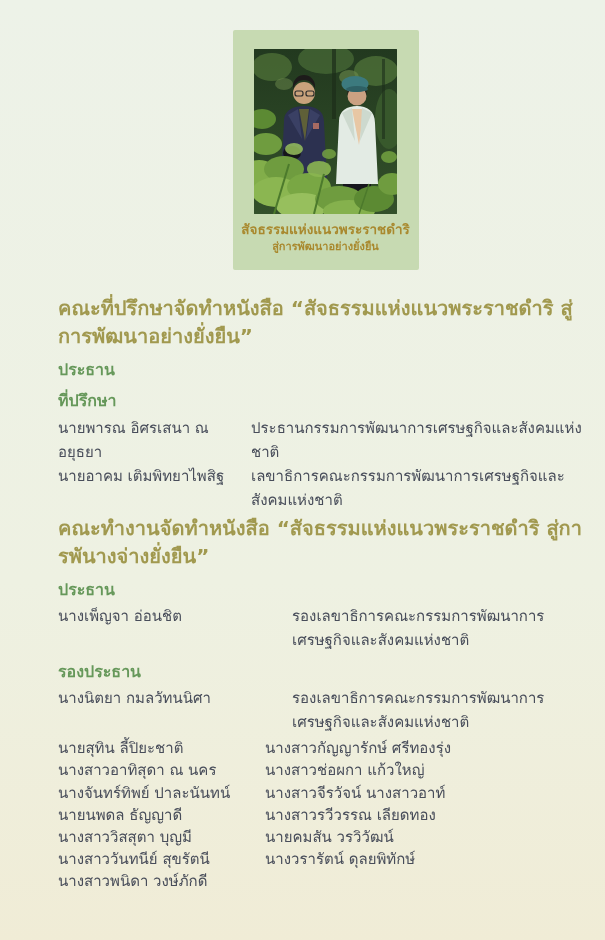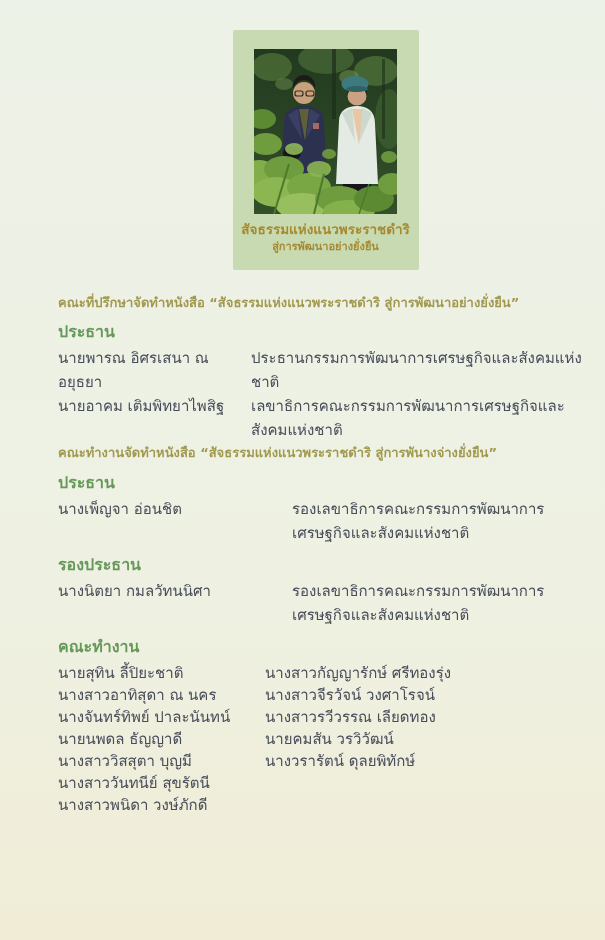--- a/index.html
+++ b/index.html
@@ -30,21 +30,21 @@
     background:#243d20;
     overflow:hidden;
     border-radius:1px;
   }
   .photo-frame svg{display:block;width:100%;height:100%;}
   .caption1{margin-top:7px;font-size:13.5px;font-weight:bold;color:#a9892e;line-height:1.3;}
   .caption2{margin-top:1px;font-size:11px;font-weight:bold;color:#a9892e;line-height:1.3;}
 
   
   .section-heading{
-    font-size:13px;font-weight:bold;color:#a1994f;line-height:1.4;
+    font-size:20px;font-weight:bold;color:#a1994f;line-height:1.4;
   }
   .sh1{margin-top:24px;}
   .sh2{margin-top:2px;}
   .role{
     font-size:16px;font-weight:bold;color:#66985a;
     margin:9px 0 3px 0;line-height:1.4;
   }
   .role.tight{}
 
   
@@ -128,20 +128,21 @@
     <div class="caption1">สัจธรรมแห่งแนวพระราชดำริ</div>
     <div class="caption2">สู่การพัฒนาอย่างยั่งยืน</div>
   </div>
 
   <div class="content">
 
     <div class="section-heading sh1">คณะที่ปรึกษาจัดทำหนังสือ “สัจธรรมแห่งแนวพระราชดำริ สู่การพัฒนาอย่างยั่งยืน”</div>
 
     <div class="role">ประธาน</div>
 
+    <div class="role">ที่ปรึกษา</div>
     <div class="person-row">
       <span class="name">นายพารณ อิศรเสนา ณ อยุธยา</span>
       <span class="title">ประธานกรรมการพัฒนาการเศรษฐกิจและสังคมแห่งชาติ</span>
     </div>
     <div class="person-row">
       <span class="name">นายอาคม เติมพิทยาไพสิฐ</span>
       <span class="title">เลขาธิการคณะกรรมการพัฒนาการเศรษฐกิจและสังคมแห่งชาติ</span>
     </div>
 
     <div class="section-heading sh2">คณะทำงานจัดทำหนังสือ “สัจธรรมแห่งแนวพระราชดำริ สู่การพันางจ่างยั่งยืน”</div>
@@ -151,34 +152,34 @@
       <span class="name">นางเพ็ญจา อ่อนชิต</span>
       <span class="title">รองเลขาธิการคณะกรรมการพัฒนาการเศรษฐกิจและสังคมแห่งชาติ</span>
     </div>
 
     <div class="role tight">รองประธาน</div>
     <div class="person-row wide">
       <span class="name">นางนิตยา กมลวัทนนิศา</span>
       <span class="title">รองเลขาธิการคณะกรรมการพัฒนาการเศรษฐกิจและสังคมแห่งชาติ</span>
     </div>
 
-    <div class="role tight">คณะทำงาน</div>
     <div class="members">
       <div class="mcol1">
         <div>นายสุทิน ลี้ปิยะชาติ</div>
         <div>นางสาวอาทิสุดา ณ นคร</div>
         <div>นางจันทร์ทิพย์ ปาละนันทน์</div>
         <div>นายนพดล ธัญญาดี</div>
         <div>นางสาววิสสุตา บุญมี</div>
         <div>นางสาววันทนีย์ สุขรัตนี</div>
         <div>นางสาวพนิดา วงษ์ภักดี</div>
       </div>
       <div class="mcol2">
         <div>นางสาวกัญญารักษ์ ศรีทองรุ่ง</div>
-        <div>นางสาวจีรวัจน์ วงศาโรจน์</div>
+        <div>นางสาวช่อผกา แก้วใหญ่</div>
+        <div>นางสาวจีรวัจน์ นางสาวอาท์</div>
         <div>นางสาวรวีวรรณ เลียดทอง</div>
         <div>นายคมสัน วรวิวัฒน์</div>
         <div>นางวรารัตน์ ดุลยพิทักษ์</div>
       </div>
     </div>
 
   </div>
 </div>
 
 </body></html>

